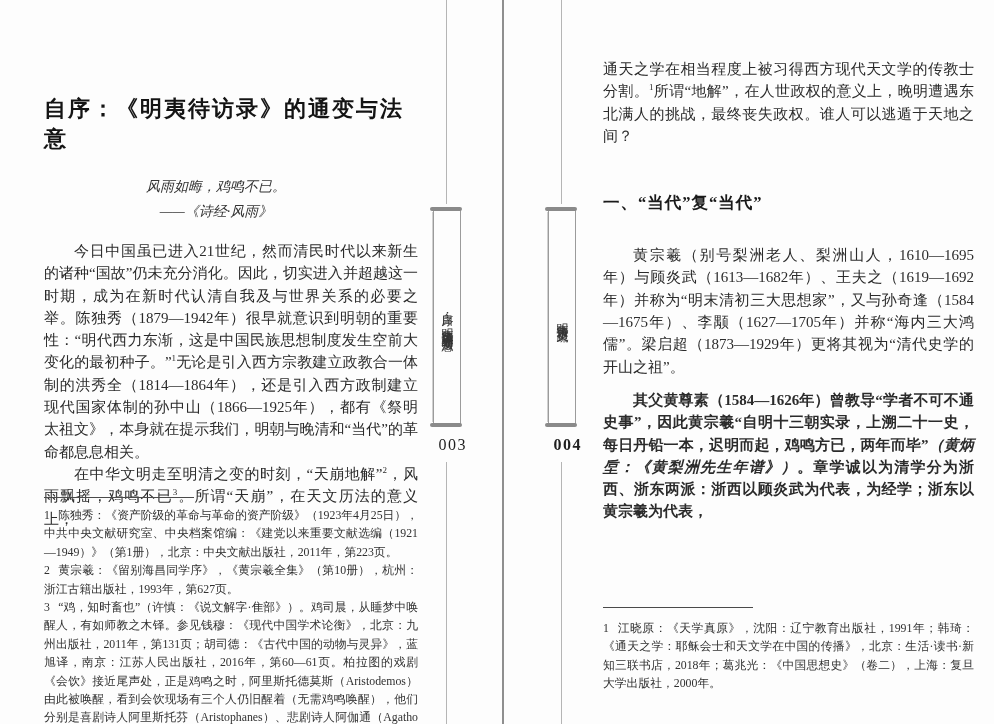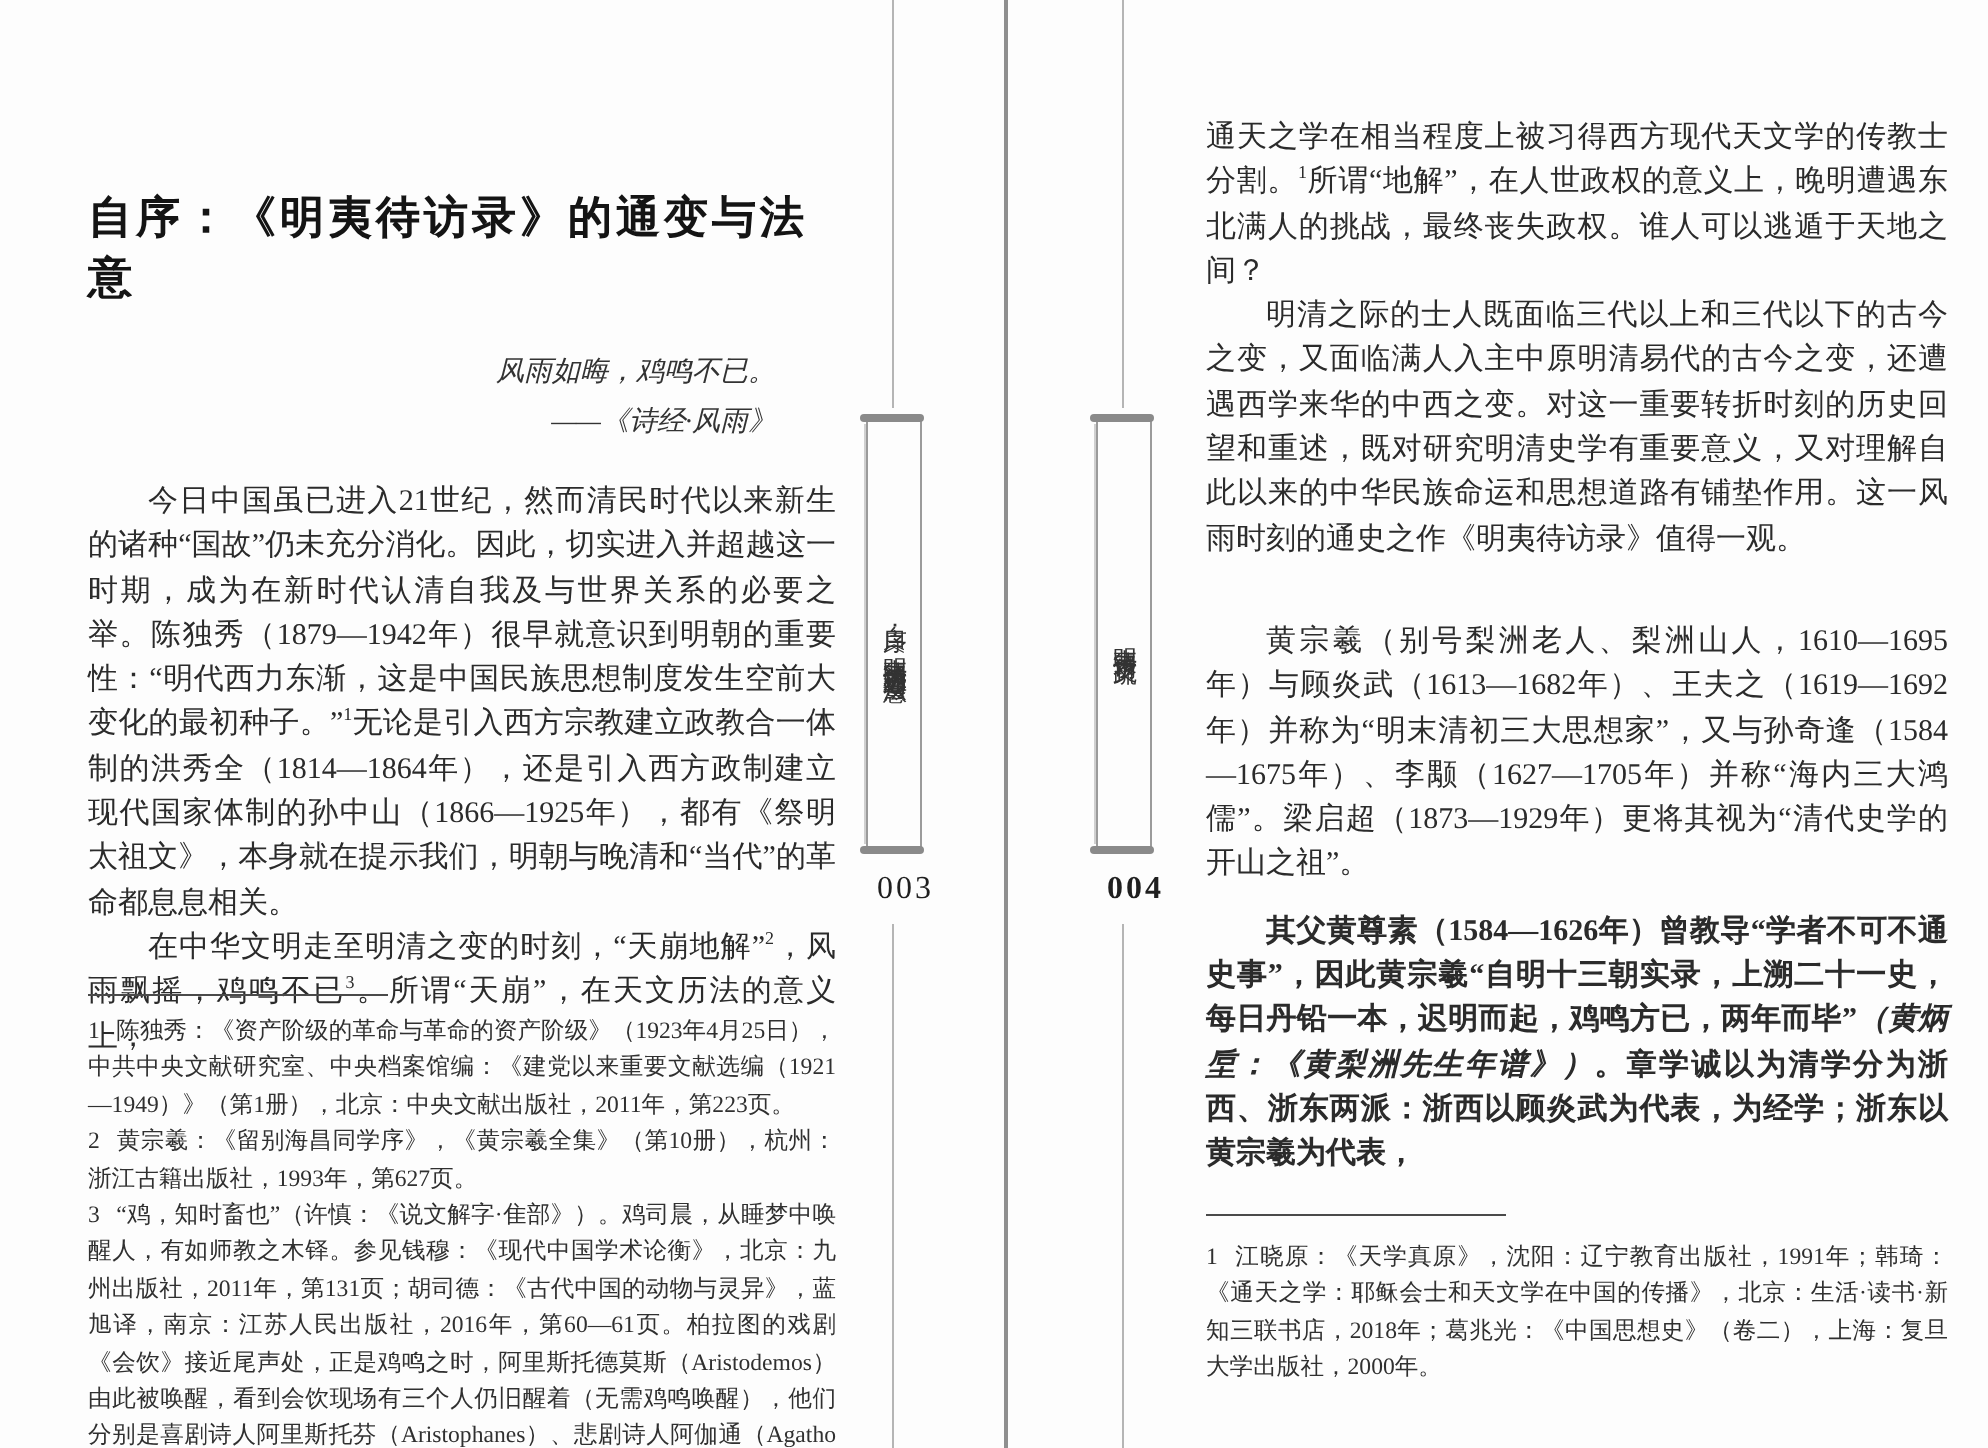--- a/index.html
+++ b/index.html
@@ -17,21 +17,21 @@
   .page-left{left:44px;width:374px;}
   .page-right{left:603px;width:371px;}
 
   .chapter-title{
     position:absolute;top:94px;left:0;margin:0;
     font-size:22px;font-weight:bold;color:#141414;
     letter-spacing:2px;line-height:30px;
   }
   .epigraph{
     position:absolute;top:174px;right:0;left:0;
-    text-align:right;padding-right:30px;
+    text-align:center;padding-right:30px;
     font-size:14px;line-height:25px;color:#333;
   }
   .epigraph p{margin:0;font-style:italic;}
 
   .body-text{
     position:absolute;left:0;right:0;
     font-size:15px;line-height:22.3px;
     text-align:justify;text-justify:inter-ideograph;
     word-break:break-all;
   }
@@ -138,22 +138,22 @@
     <span class="tab-label">明夷待访录义疏</span>
   </div>
 
   <div class="page-number pn-left">003</div>
   <div class="page-number pn-right">004</div>
 
   <div class="page page-right">
 
     <div class="body-text body-right">
       <p><span>通天之学在相当程度上被习得西方现代天文学的传教士分割。</span><sup class="fnref">1</sup><span>所谓“地解”，在人世政权的意义上，晚明遭遇东北满人的挑战，最终丧失政权。谁人可以逃遁于天地之间？</span></p>
-      <p class="indent">明清之际的士人既面临三代以上和三代以下的古今之变，又面临满人入主中原明清易代的古今之变，还遭遇西学来华的中西之变。对这一重要转折时刻的历史回望和重述，既对研究明清史学有重要意义，又对理解自此以来的中华民族命运和思想道路有铺垫作用。这一风雨时刻的通史之作《明夷待访录》值得一观。</p>
 
+      <h2 class="section-heading">一、“当代”复“当代”</h2>
 
       <p class="indent p-after-heading">黄宗羲（别号梨洲老人、梨洲山人，1610—1695年）与顾炎武（1613—1682年）、王夫之（1619—1692年）并称为“明末清初三大思想家”，又与孙奇逢（1584—1675年）、李颙（1627—1705年）并称“海内三大鸿儒”。梁启超（1873—1929年）更将其视为“清代史学的开山之祖”。</p>
       <p class="indent p-last"><span>其父黄尊素（1584—1626年）曾教导“学者不可不通史事”，因此黄宗羲“自明十三朝实录，上溯二十一史，每日丹铅一本，迟明而起，鸡鸣方已，两年而毕”</span><span class="kai">（黄炳垕：《黄梨洲先生年谱》）</span><span>。章学诚以为清学分为浙西、浙东两派：浙西以顾炎武为代表，为经学；浙东以黄宗羲为代表，</span></p>
     </div>
 
     <div class="footnote-area fn-area-right">
       <div class="fn-rule"></div>
       <p class="footnote footnote-first"><span class="fn-num">1</span><span>江晓原：《天学真原》，沈阳：辽宁教育出版社，1991年；韩琦：《通天之学：耶稣会士和天文学在中国的传播》，北京：生活·读书·新知三联书店，2018年；葛兆光：《中国思想史》（卷二），上海：复旦大学出版社，2000年。</span></p>
     </div>
   </div>

